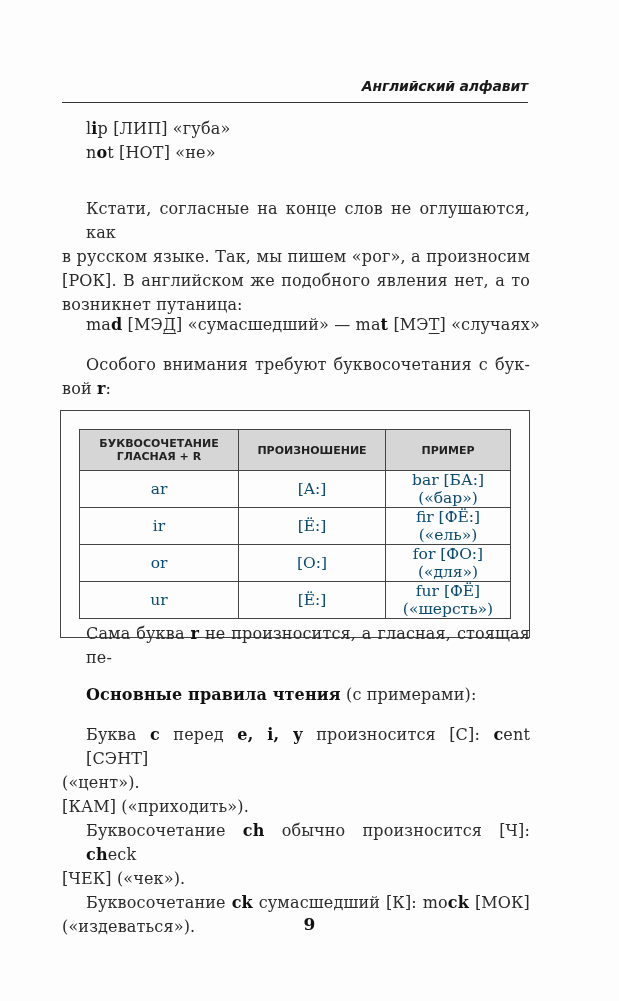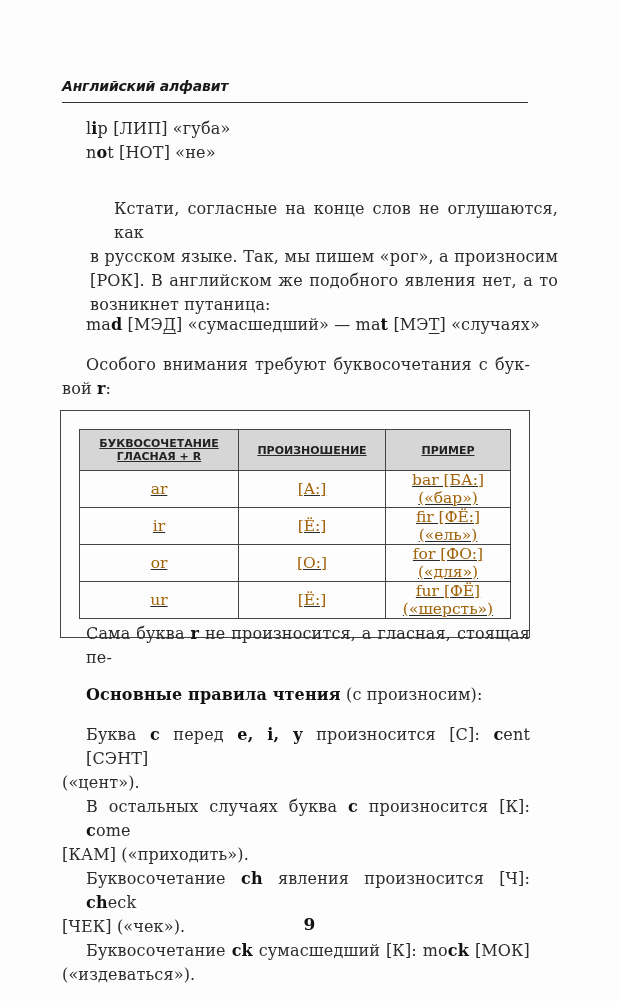--- a/index.html
+++ b/index.html
@@ -3,21 +3,21 @@
 <meta charset="utf-8">
 <style>
   html, body { margin: 0; padding: 0; background: #fdfdfd; }
   body {
     width: 619px; height: 1001px; position: relative; overflow: hidden;
     font-family: "DejaVu Serif", "Liberation Serif", serif;
     color: #2b2b2b;
   }
   .running-head {
     position: absolute; left: 62px; top: 78px; width: 466px;
-    text-align: left;
+    text-align: right;
     font-family: "DejaVu Sans", "Liberation Sans", sans-serif;
     font-weight: bold; font-style: italic; font-size: 14px; color: #1a1a1a;
     letter-spacing: -0.2px;
   }
   .head-rule {
     position: absolute; left: 62px; top: 102px; width: 466px; height: 0;
     border-top: 1.5px solid #333;
   }
   .text {
     font-size: 16px; line-height: 24px; text-align: justify; letter-spacing: 0.15px;
@@ -37,59 +37,59 @@
   }
   .tinner { border-collapse: collapse; width: 100%; }
   .tinner th {
     background: #d6d6d6;
     font-family: "DejaVu Sans", "Liberation Sans", sans-serif;
     font-size: 11px; font-weight: bold; color: #222; text-transform: uppercase;
     height: 40px; border: 1px solid #444; padding: 0 4px; line-height: 13px;
   }
   .tinner td {
     height: 28px; border: 1px solid #444; text-align: center;
-    font-size: 15.5px; color: #a16207; padding: 0 4px;
+    font-size: 15.5px; color: #0c4a6e; padding: 0 4px;
   }
   .c1 { width: 150px; } .c2 { width: 138px; }
   .page-num {
     position: absolute; left: 0; width: 619px; top: 914px; text-align: center;
     font-weight: bold; font-size: 17px; color: #111;
   }
 </style>
 </head>
 <body>
 
 <div class="running-head">Английский алфавит</div>
 <div class="head-rule"></div>
 
 <div class="block text" style="top:117px;">
   <span class="line indent"><span>l</span><b>i</b><span>p [ЛИП] «губа»</span></span>
   <span class="line indent"><span>n</span><b>o</b><span>t [НОТ] «не»</span></span>
 </div>
 
-<div class="block text" style="top:197px;margin-left:28px;">
+<div class="block text" style="top:197px;">
   <span class="just indent">Кстати, согласные на конце слов не оглушаются, как</span>
   <span class="just">в русском языке. Так, мы пишем «рог», а произносим</span>
   <span class="just">[РОК]. В английском же подобного явления нет, а то</span>
   <span class="line">возникнет путаница:</span>
 </div>
 
 <div class="block text" style="top:313px;">
   <span class="line indent"><span>ma</span><b>d</b><span> [МЭ</span><span class="ul">Д</span><span>] «сумасшедший» — </span><span>ma</span><b>t</b><span> [МЭ</span><span class="ul">Т</span><span>] «случаях»</span></span>
 </div>
 
 <div class="block text" style="top:353px;">
   <span class="just indent">Особого внимания требуют буквосочетания с бук-</span>
   <span class="line"><span>вой </span><b>r</b><span>:</span></span>
 </div>
 
 <table class="rtable">
   <tbody>
       <tr>
-        <td style="padding:16px;border:none;text-decoration:underline;">
+        <td style="padding:16px;border:none;">
   <table class="tinner">
     <thead>
       <tr>
         <th class="c1">Буквосочетание гласная + R</th>
         <th class="c2">Произношение</th>
         <th>Пример</th>
       </tr>
     </thead>
     <tbody>
       <tr>
@@ -117,27 +117,26 @@
   </td>
       </tr>
 </tbody>
   </table>
 
 <div class="block text" style="top:622px;">
   <span class="just indent"><span>Сама буква </span><b>r</b><span> не произносится, а гласная, стоящая пе-</span></span>
 </div>
 
 <div class="block text" style="top:683px;">
-  <span class="line indent"><b>Основные правила чтения</b><span> (с произносим):</span></span>
+  <span class="line indent"><b>Основные правила чтения</b><span> (с примерами):</span></span>
 </div>
 
 <div class="block text" style="top:723px;" id="rules">
     <span class="just indent"><span>Буква </span><b>c</b><span> перед </span><b>e, i, y</b><span> произносится [С]: </span><b>c</b><span>ent [СЭНТ]</span></span>
     <span class="line">(«цент»).</span>
-    <span class="just indent"><span>В остальных случаях буква </span><b>c</b><span> произносится [К]: </span><b>c</b><span>ome</span></span>
     <span class="line">[КАМ] («приходить»).</span>
-    <span class="just indent"><span>Буквосочетание </span><b>ch</b><span> явления произносится [Ч]: </span><b>ch</b><span>eck</span></span>
+    <span class="just indent"><span>Буквосочетание </span><b>ch</b><span> обычно произносится [Ч]: </span><b>ch</b><span>eck</span></span>
     <span class="line">[ЧЕК] («чек»).</span>
     <span class="just indent"><span>Буквосочетание </span><b>ck</b><span> сумасшедший [К]: mo</span><b>ck</b><span> [МОК]</span></span>
     <span class="line">(«издеваться»).</span>
   </div>
 
 <div class="page-num">9</div>
 
 </body></html>

